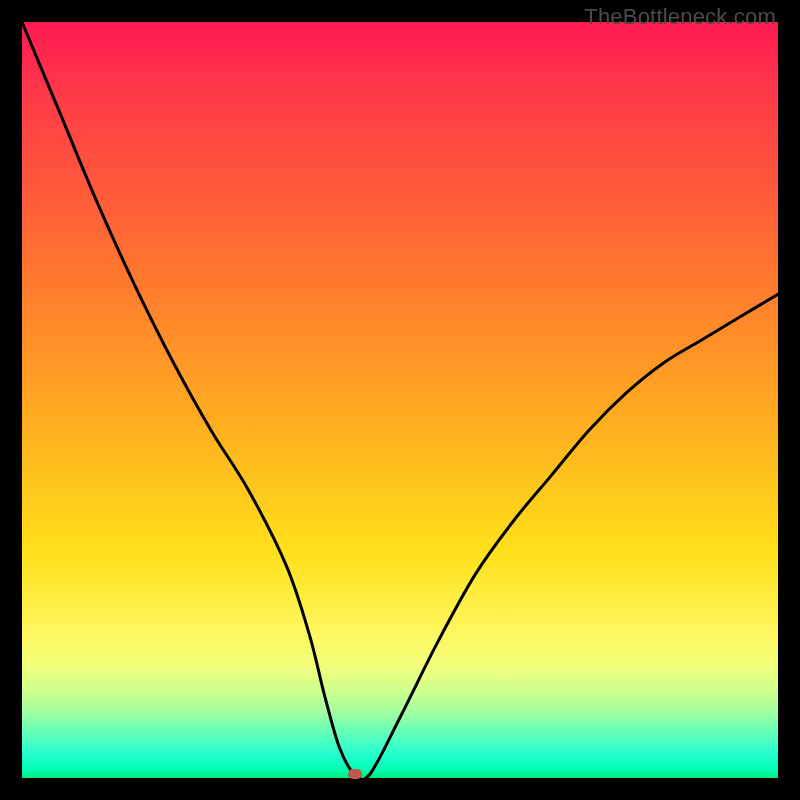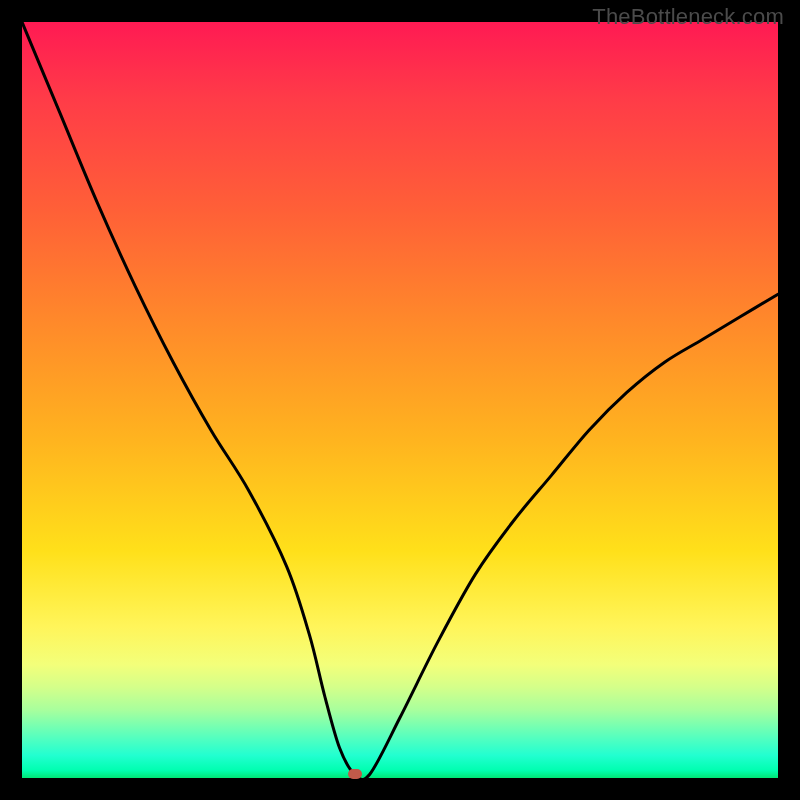--- a/index.html
+++ b/index.html
@@ -48,21 +48,21 @@
     position: absolute;
     left: 22px;
     top: 22px;
     width: 756px;
     height: 756px;
     pointer-events: none;
   }
   .watermark {
     position: absolute;
     top: 4px;
-    right: 16px;
+    right: 24px;
     color: #4b4b4b;
     font-family: Arial, Helvetica, sans-serif;
     font-size: 22px;
     letter-spacing: 0.2px;
   }
   .marker {
     position: absolute;
     width: 14px;
     height: 10px;
     background: #c05a4a;

